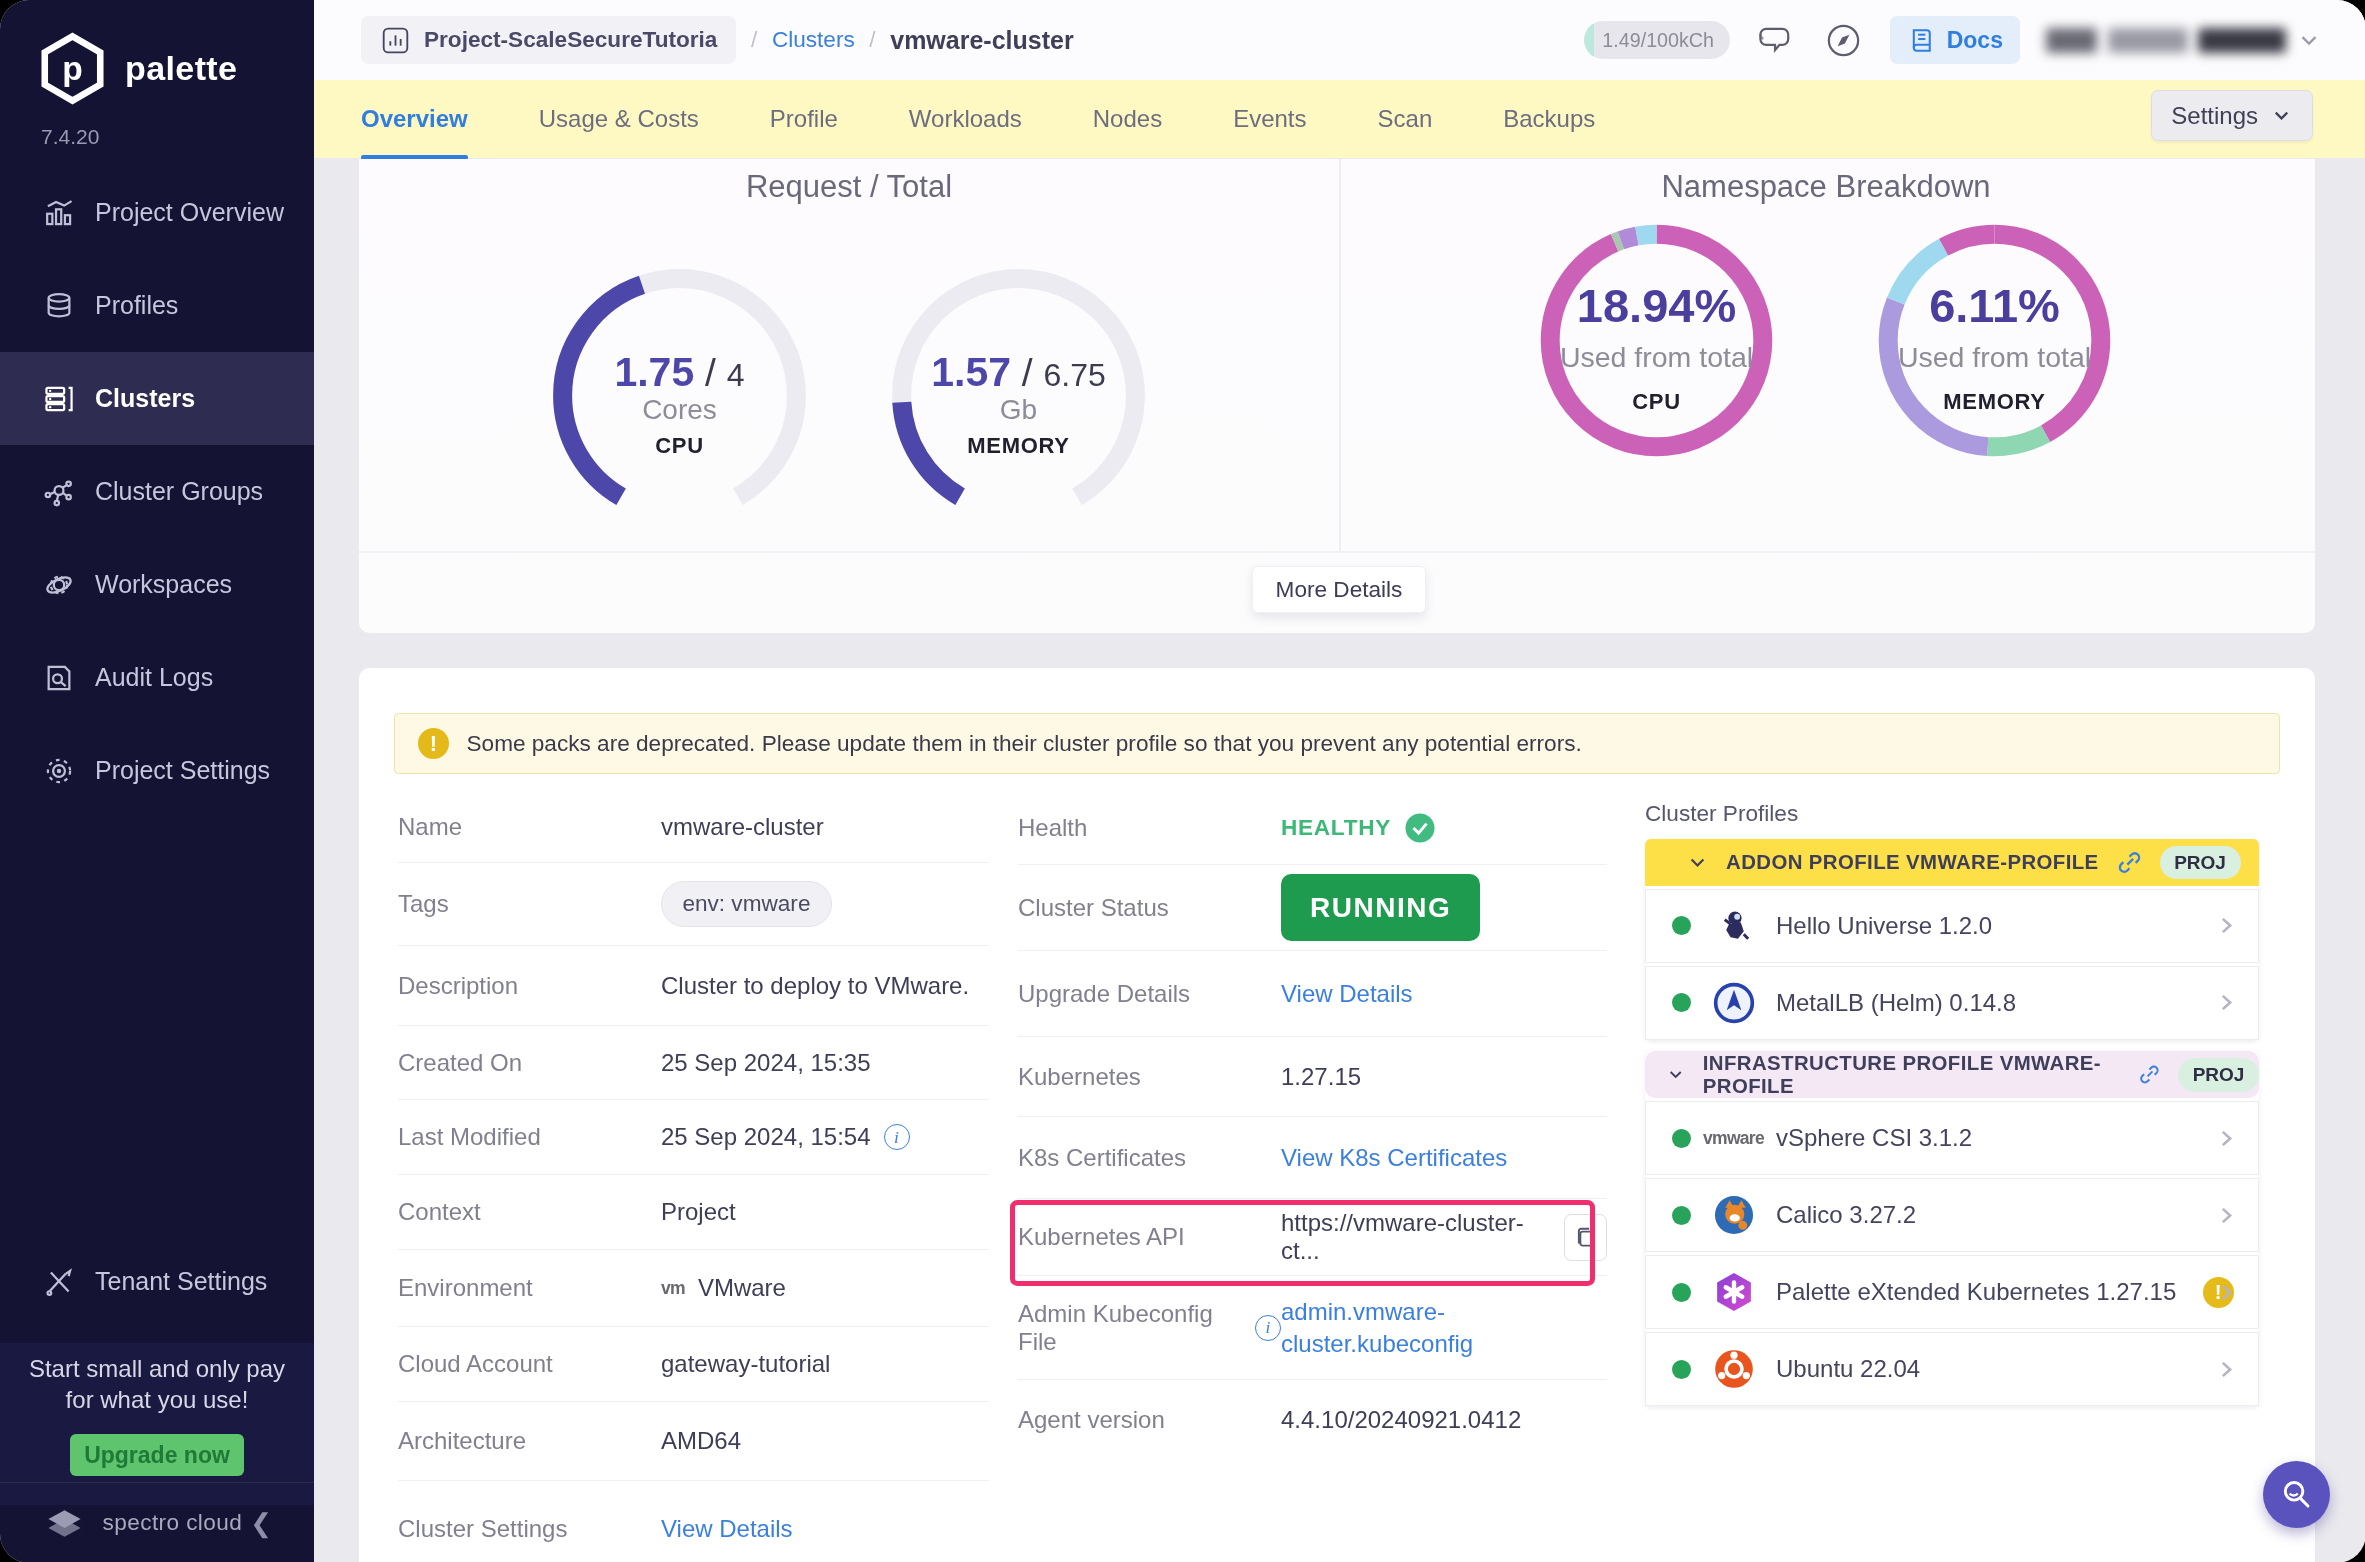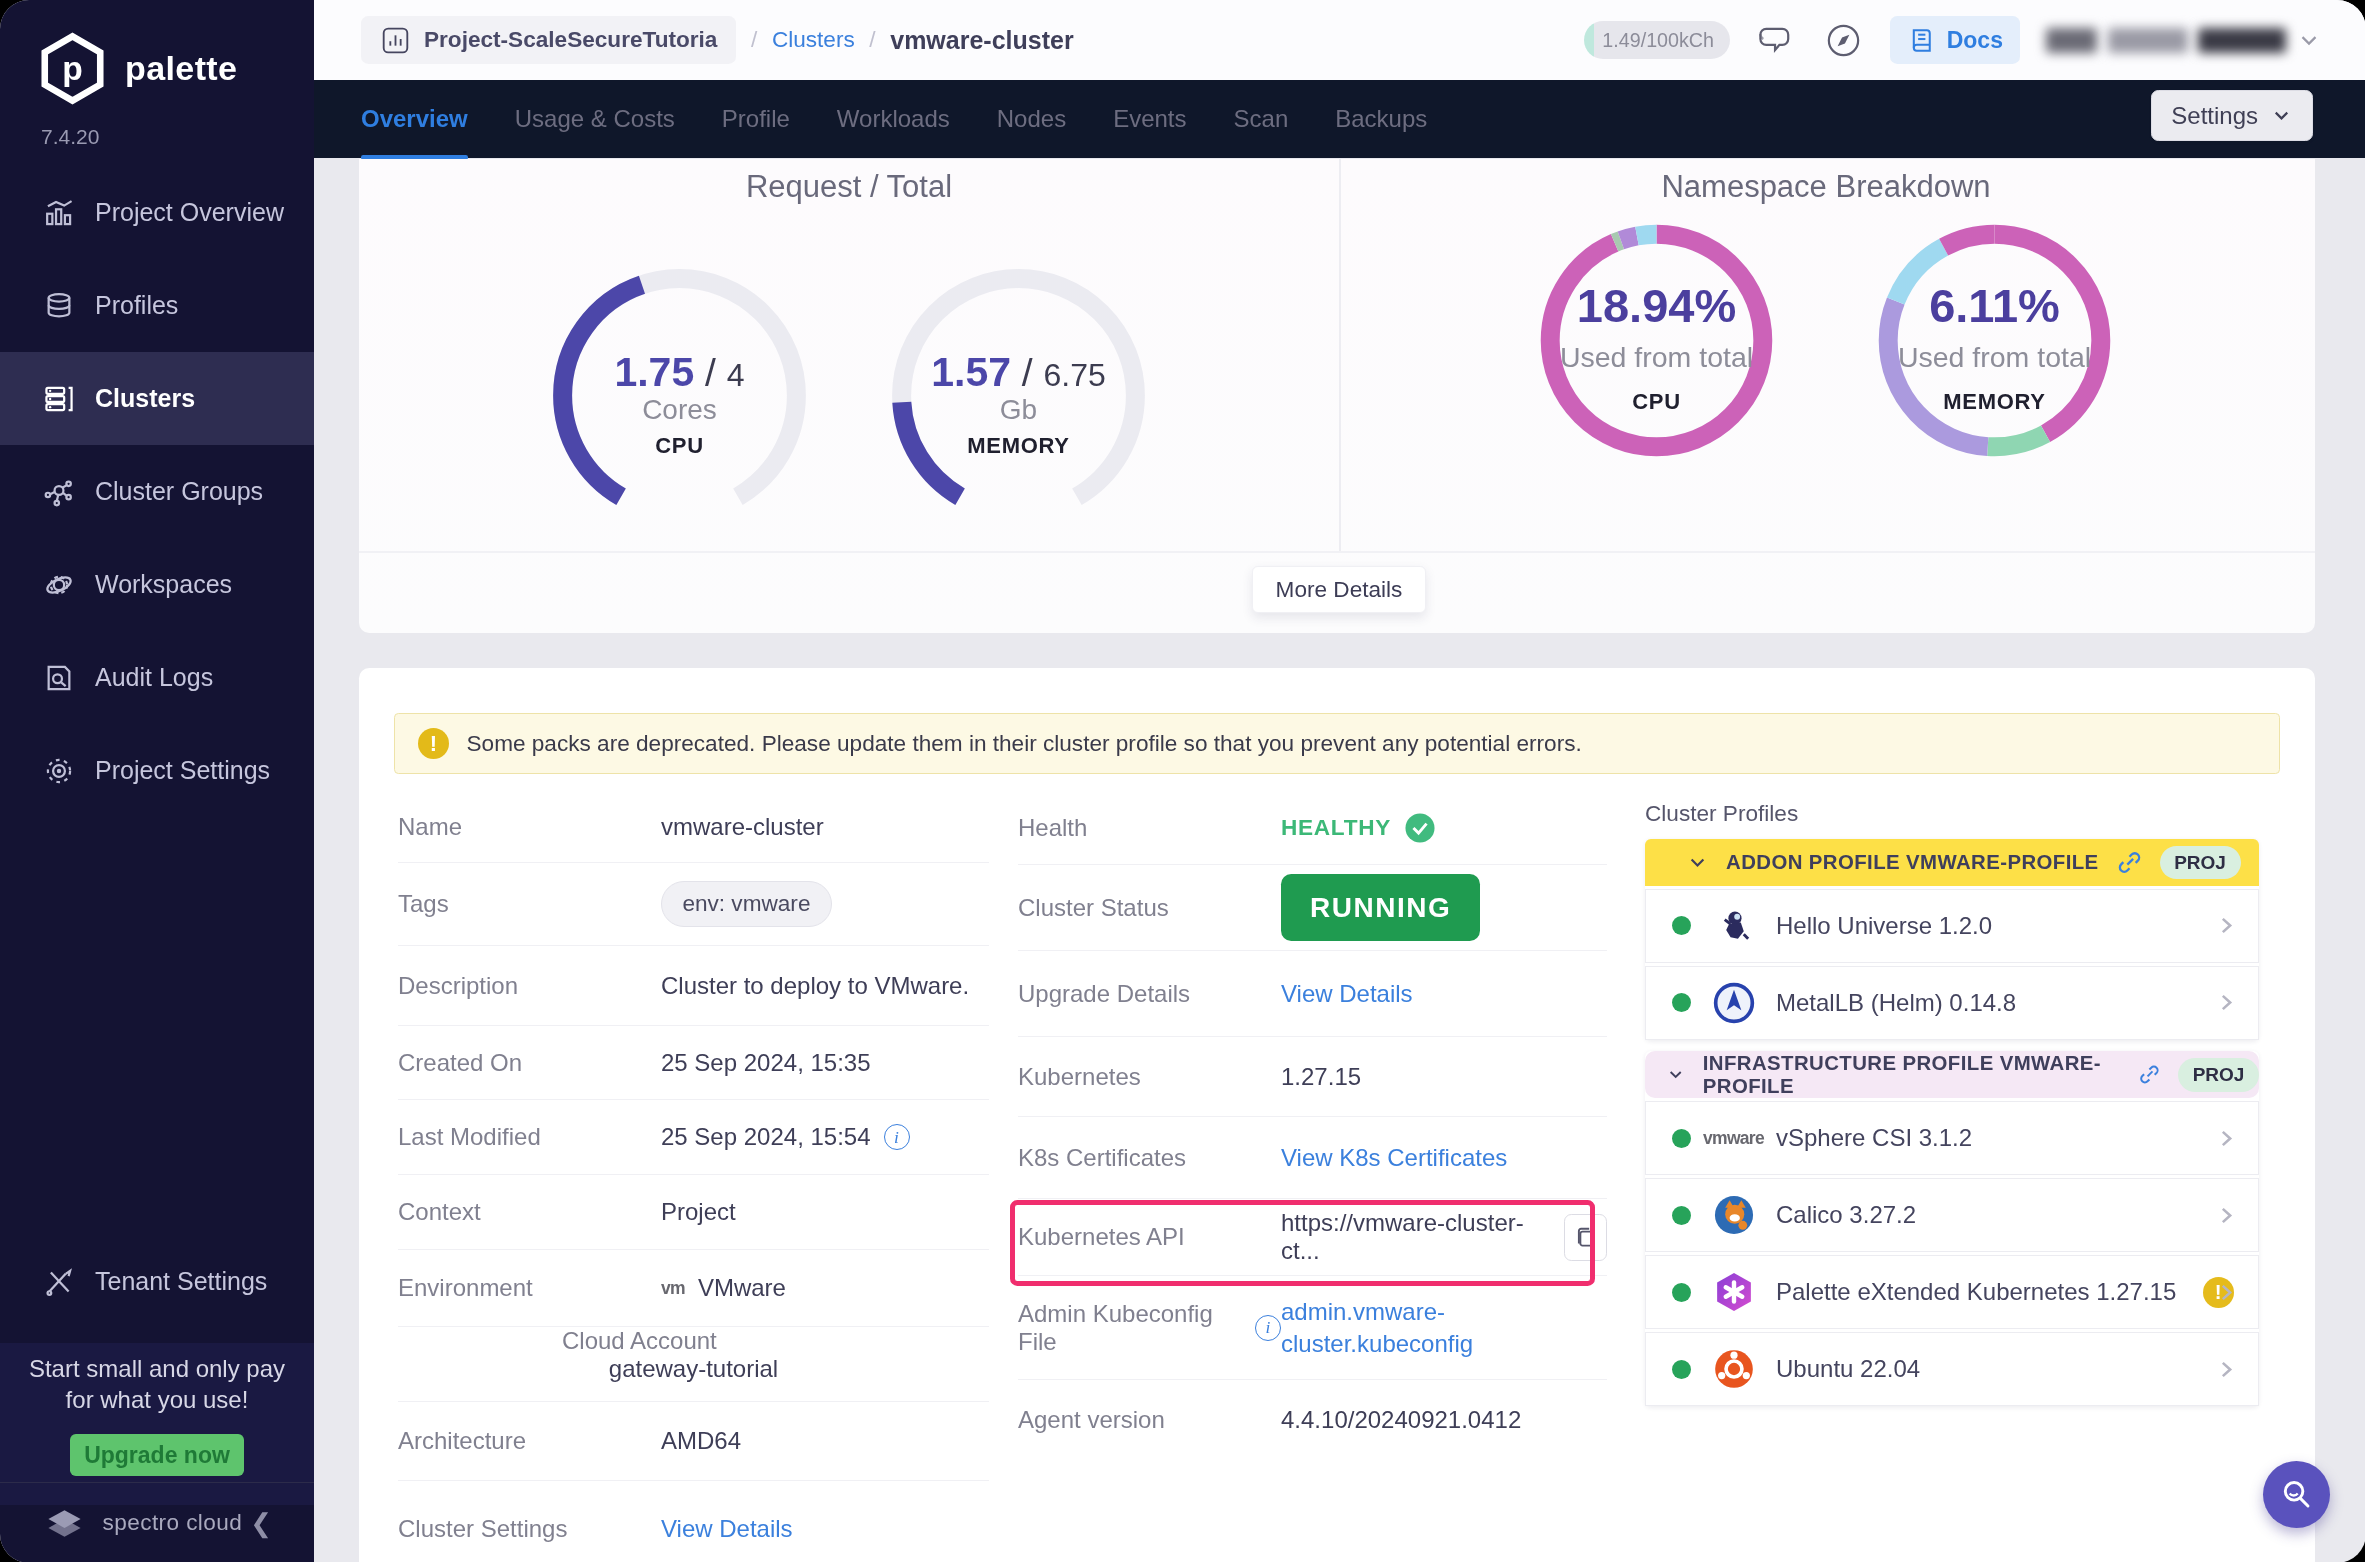--- a/index.html
+++ b/index.html
@@ -32,21 +32,21 @@
   .crumb-sep { font-size:22.6px; color:#c0c0cf; margin:0 14.6px; }
   .crumb-link { font-size:22.6px; color:#3b80dd; cursor:pointer; }
   .crumb-cur { font-size:25px; color:#3f3f5a; font-weight:700; }
   .top-right { position:absolute; right:44px; display:flex; align-items:center; gap:26px; }
   .credits { width:146px; height:38px; border-radius:20.4px; background:linear-gradient(90deg,#bfe8dd 0 10.2px,#e6e6ec 10.2px); display:flex; align-items:center; justify-content:flex-end; padding-right:16px; font-size:19.7px; color:#8c8c99; }
   .docs-btn { height:48px; background:#e4eefb; border-radius:7.3px; display:flex; align-items:center; gap:10.2px; padding:0 17.5px; cursor:pointer; }
   .docs-btn span { font-size:23px; color:#2f7ee0; font-weight:600; }
   .blur-id { display:flex; align-items:center; gap:10.2px; }
   .blur-chip { height:25px; border-radius:2.9px; filter:blur(5.1px); }
 
-  .tabbar { position:absolute; top:80px; left:0; right:0; height:79px; background:#0f172a; border-bottom:1.5px solid #e8e8ee; display:flex; align-items:center; gap:47px; padding-left:47px; }
+  .tabbar { position:absolute; top:80px; left:0; right:0; height:79px; background:#fef9c3; border-bottom:1.5px solid #e8e8ee; display:flex; align-items:center; gap:71px; padding-left:47px; }
   .tab { font-size:24px; color:#6d6d80; cursor:pointer; position:relative; height:100%; display:flex; align-items:center; }
   .tab.active { color:#2f7ee0; font-weight:600; }
   .tab.active::after { content:""; position:absolute; left:0; right:0; bottom:-1.5px; height:4.4px; background:#2f7ee0; border-radius:2.2px; }
   .settings-btn { position:absolute; right:53px; top:10.2px; width:162px; height:51px; background:#ebebf0; border:0.7px solid #dcdce4; border-radius:7.3px; display:flex; align-items:center; justify-content:center; gap:11.7px; font-size:24px; color:#3f3f55; cursor:pointer; box-shadow:0 1.5px 2.9px rgba(0,0,0,.05); }
 
   
   .card1 { position:absolute; left:45px; right:51px; top:159px; height:474px; background:linear-gradient(180deg,#fdfbfd,#fcfcfd); border-radius:0 0 10.2px 10.2px; }
   .sec-title { position:absolute; top:10.2px; font-size:31px; color:#69697b; transform:translateX(-50%); }
   .vdivider { position:absolute; left:980px; top:0; width:1.5px; height:392px; background:#ededf2; }
   .hdivider { position:absolute; left:0; right:0; top:392px; height:1.5px; background:#f1f1f5; }
@@ -403,21 +403,21 @@
           <div class="dlabel">Context</div>
           <div class="dvalue">Project</div>
         </div>
         <div class="drow" style="height:77px;">
           <div class="dlabel">Environment</div>
           <div class="dvalue">
               <span class="vm-logo">vm</span>
               <span>VMware</span>
             </div>
         </div>
-        <div class="drow" style="height:75px;flex-direction:column;">
+        <div class="drow" style="height:75px;">
           <div class="dlabel">Cloud Account</div>
           <div class="dvalue">gateway-tutorial</div>
         </div>
         <div class="drow" style="height:79px;">
           <div class="dlabel">Architecture</div>
           <div class="dvalue">AMD64</div>
         </div>
         <div class="drow" style="height:95px;">
           <div class="dlabel">Cluster Settings</div>
           <div class="dvalue">

